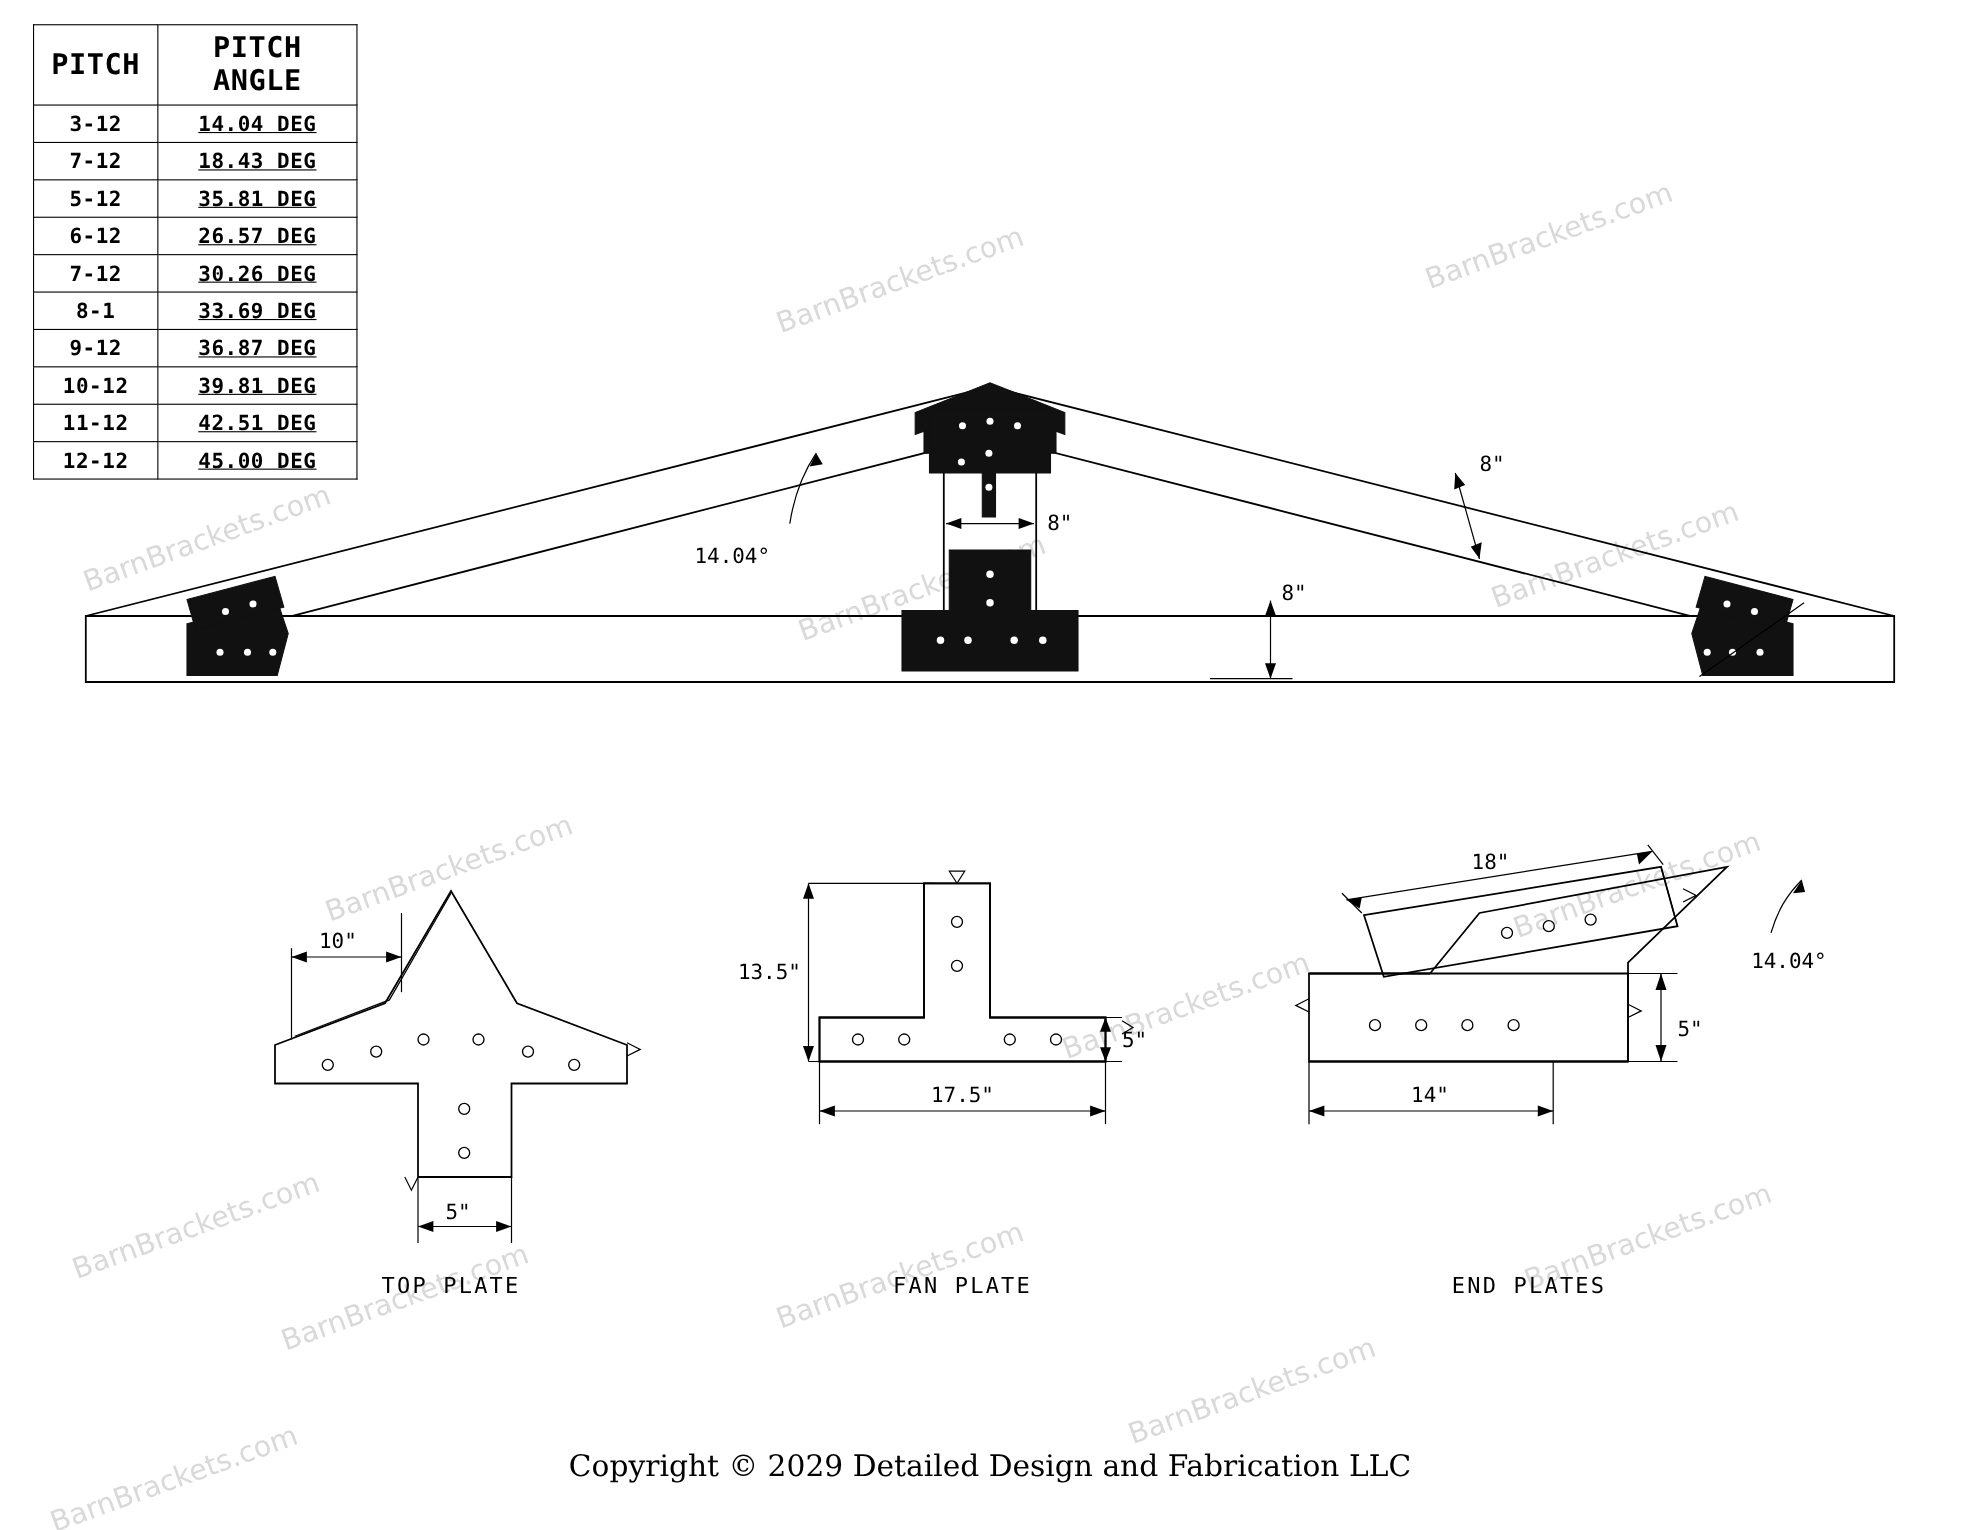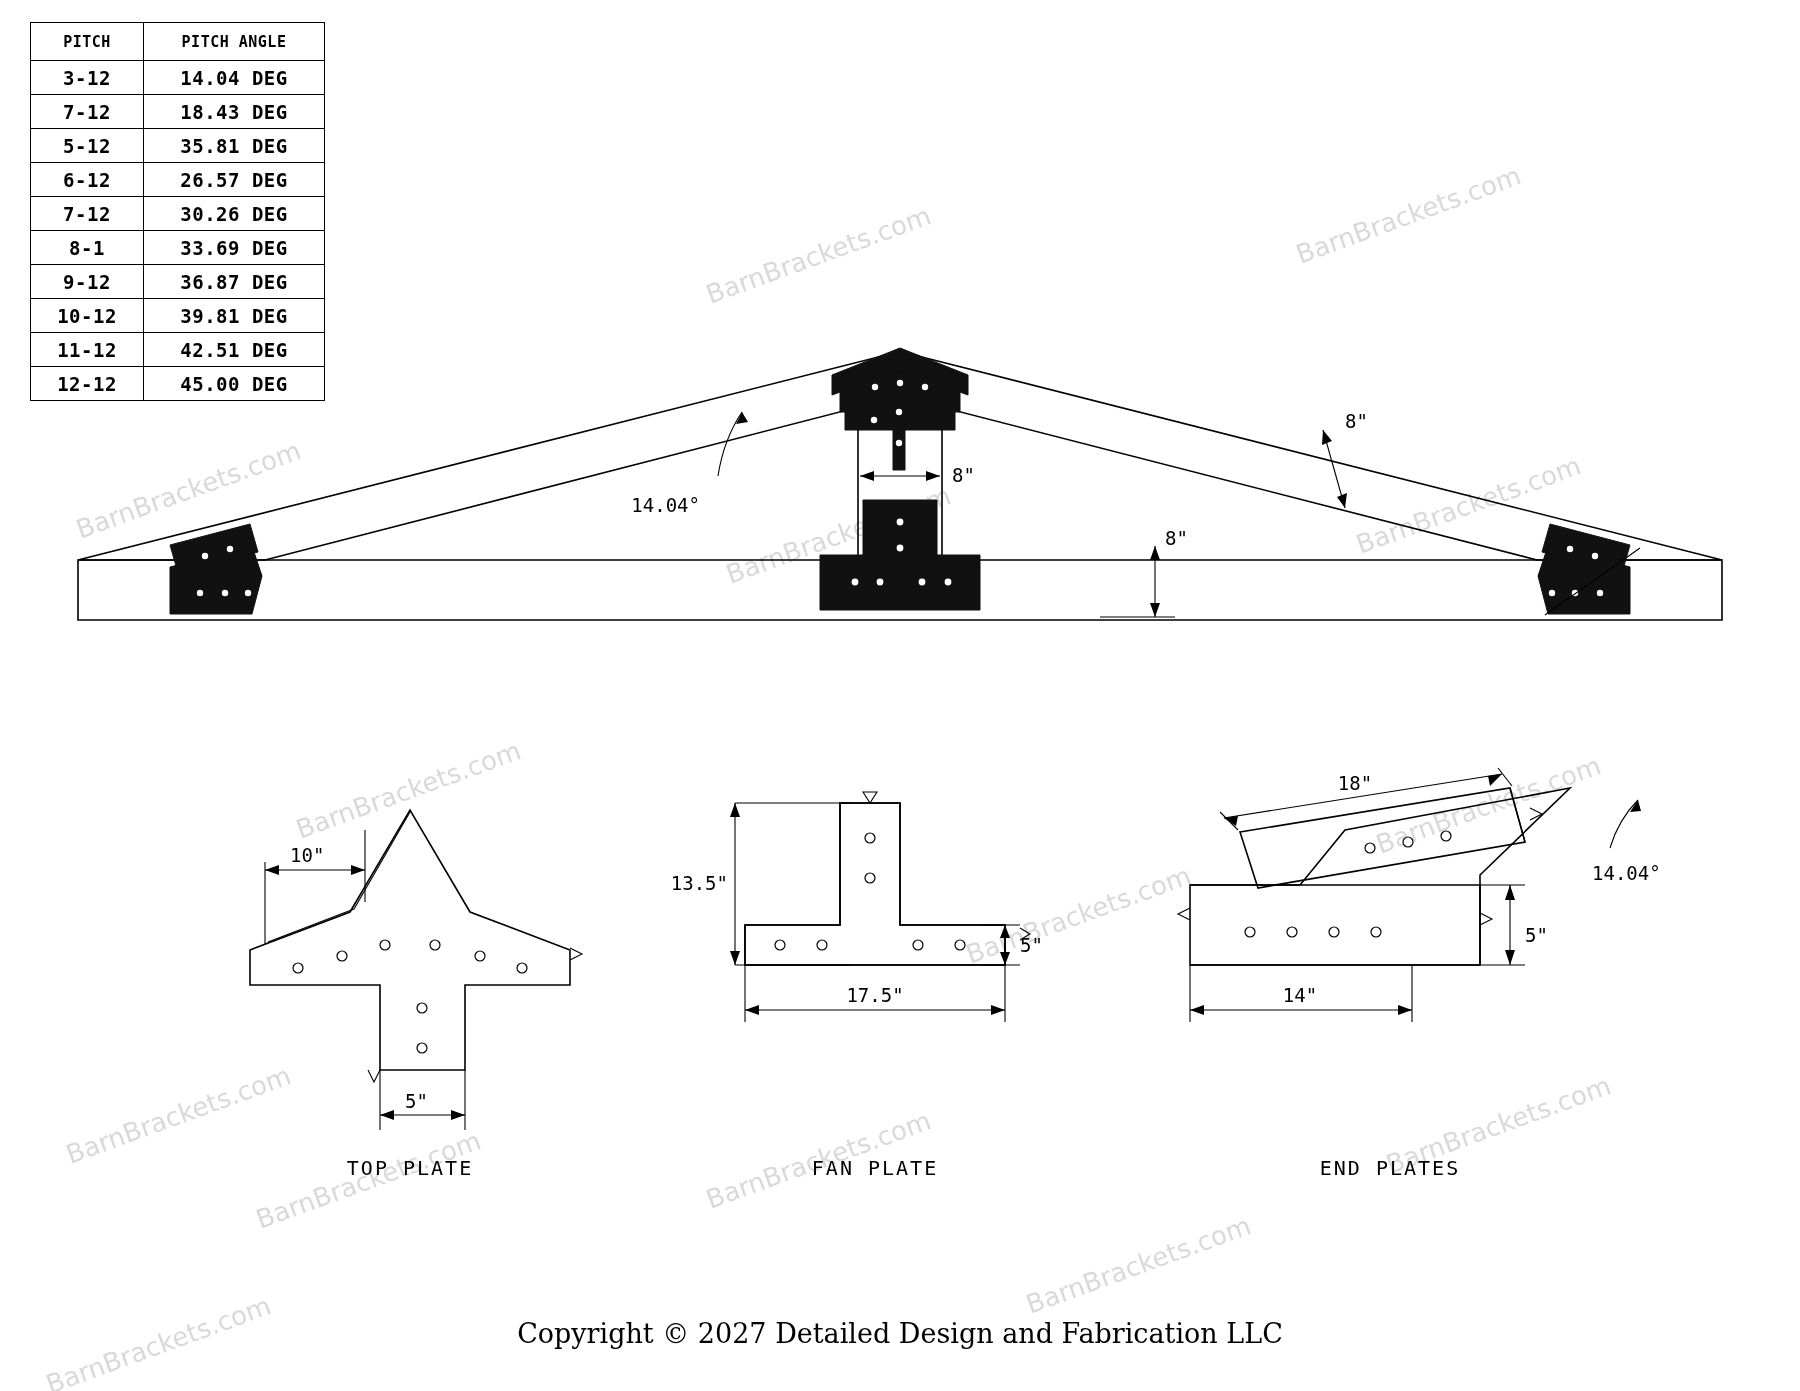--- a/index.html
+++ b/index.html
@@ -6,23 +6,23 @@
   body{width:1800px;height:1391px;position:relative;overflow:hidden;
        font-family:"DejaVu Sans Mono",monospace;color:#000;}
   .root{position:absolute;inset:0;}
 
   
   .pitch-table{position:absolute;left:30px;top:22px;border-collapse:collapse;}
   .pitch-table td,.pitch-table th{
       border:1.5px solid #000;padding:4px 10px;font-size:19px;
       font-family:"DejaVu Sans Mono",monospace;text-align:center;font-weight:bold;
       letter-spacing:0.5px;height:25px;}
-  .pitch-table th{font-size:15px;padding:6px 10px;}
+  .pitch-table th{font-size:26px;padding:6px 10px;}
   .pitch-table td.pitch{width:92px;}
-  .pitch-table td.angle{width:160px;}
+  .pitch-table td.angle{width:160px;text-decoration:underline;}
 
   
   .wm{position:absolute;color:#d9d9d9;font-size:26px;
       font-family:"DejaVu Sans",sans-serif;transform:rotate(-20deg);
       white-space:nowrap;user-select:none;pointer-events:none;}
 
   
   svg{position:absolute;left:0;top:0;overflow:visible;}
   .ln{stroke:#000;fill:none;stroke-width:1.6;}
   .ln-thin{stroke:#000;fill:none;stroke-width:1.1;}
@@ -345,14 +345,14 @@
       <line class="dim" x1="232" y1="195" x2="232" y2="252"></line>
       <line class="dim" x1="10" y1="240" x2="232" y2="240"></line>
       <polygon points="10,240 24,235 24,245" fill="#000"></polygon>
       <polygon points="232,240 218,235 218,245" fill="#000"></polygon>
       <text class="txt" x="120" y="232" text-anchor="middle">14"</text>
     </g>
 
     <text class="cap" x="210" y="405" text-anchor="middle">END PLATES</text>
   </svg>
 
-  <div class="copyright">Copyright © 2027 Detailed Design and Fabrication LLC</div>
+  <div class="copyright">Copyright © 2029 Detailed Design and Fabrication LLC</div>
 </div>
 
 </body></html>

